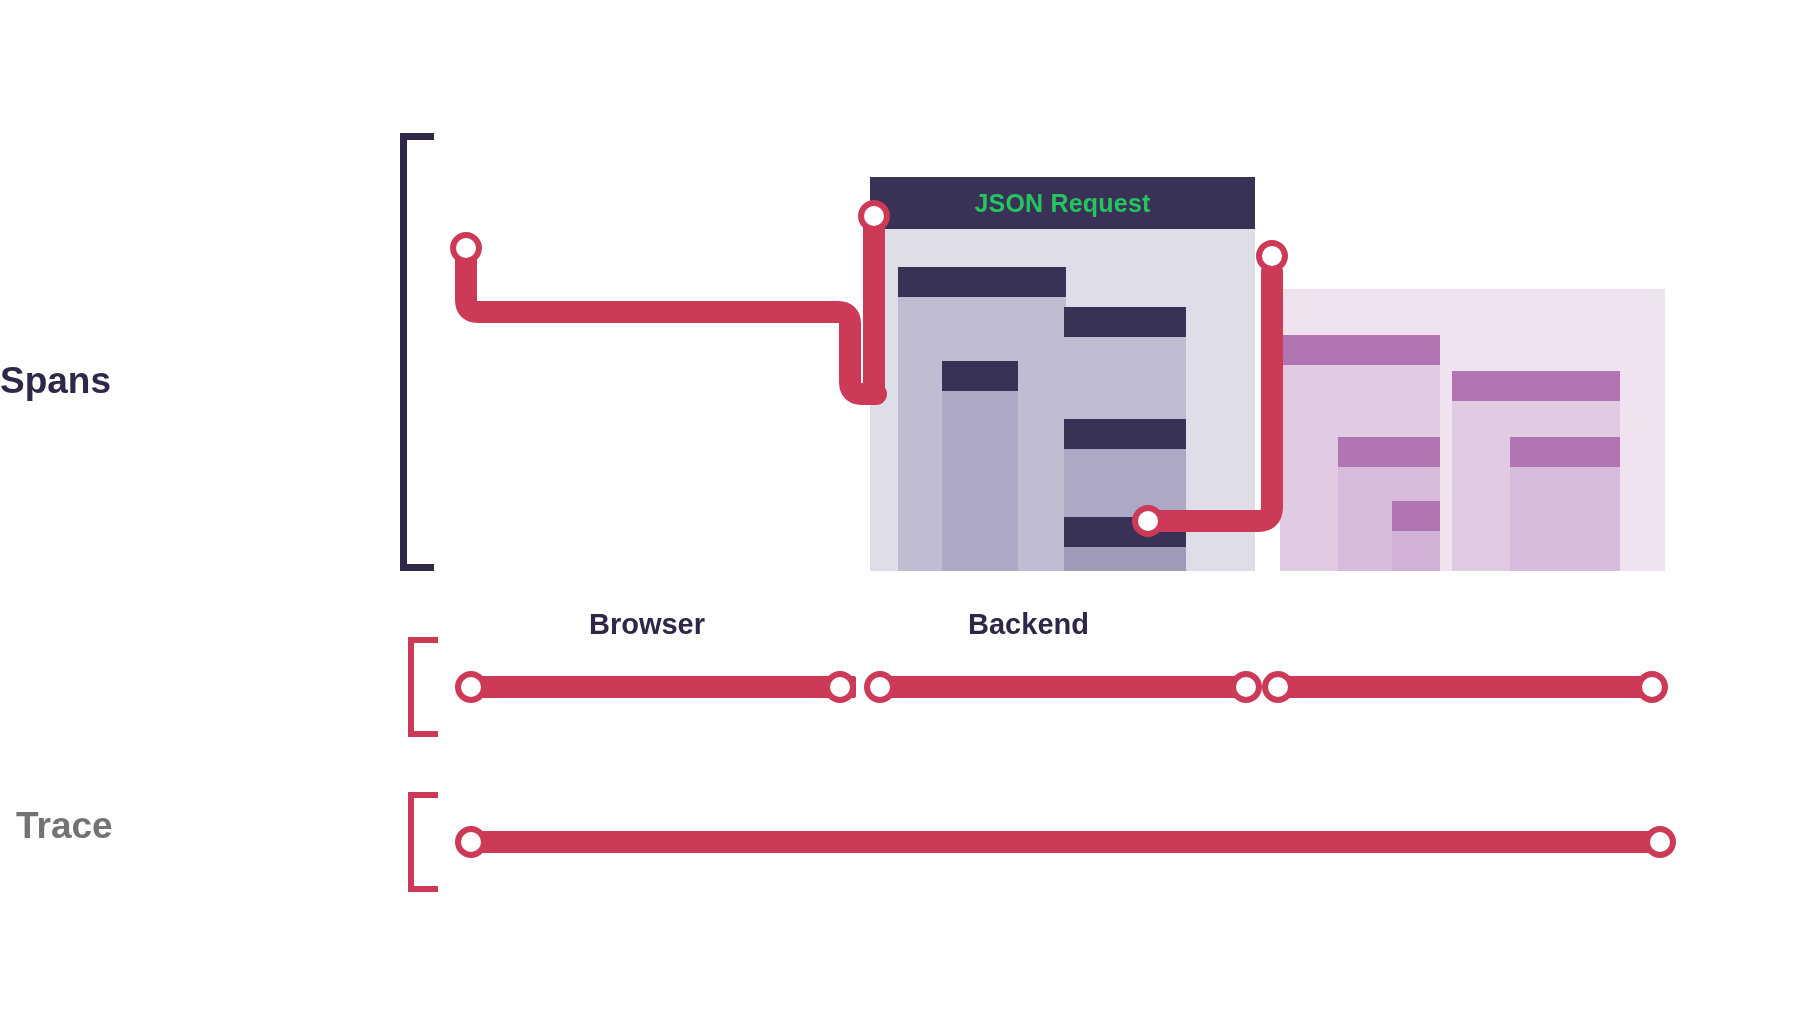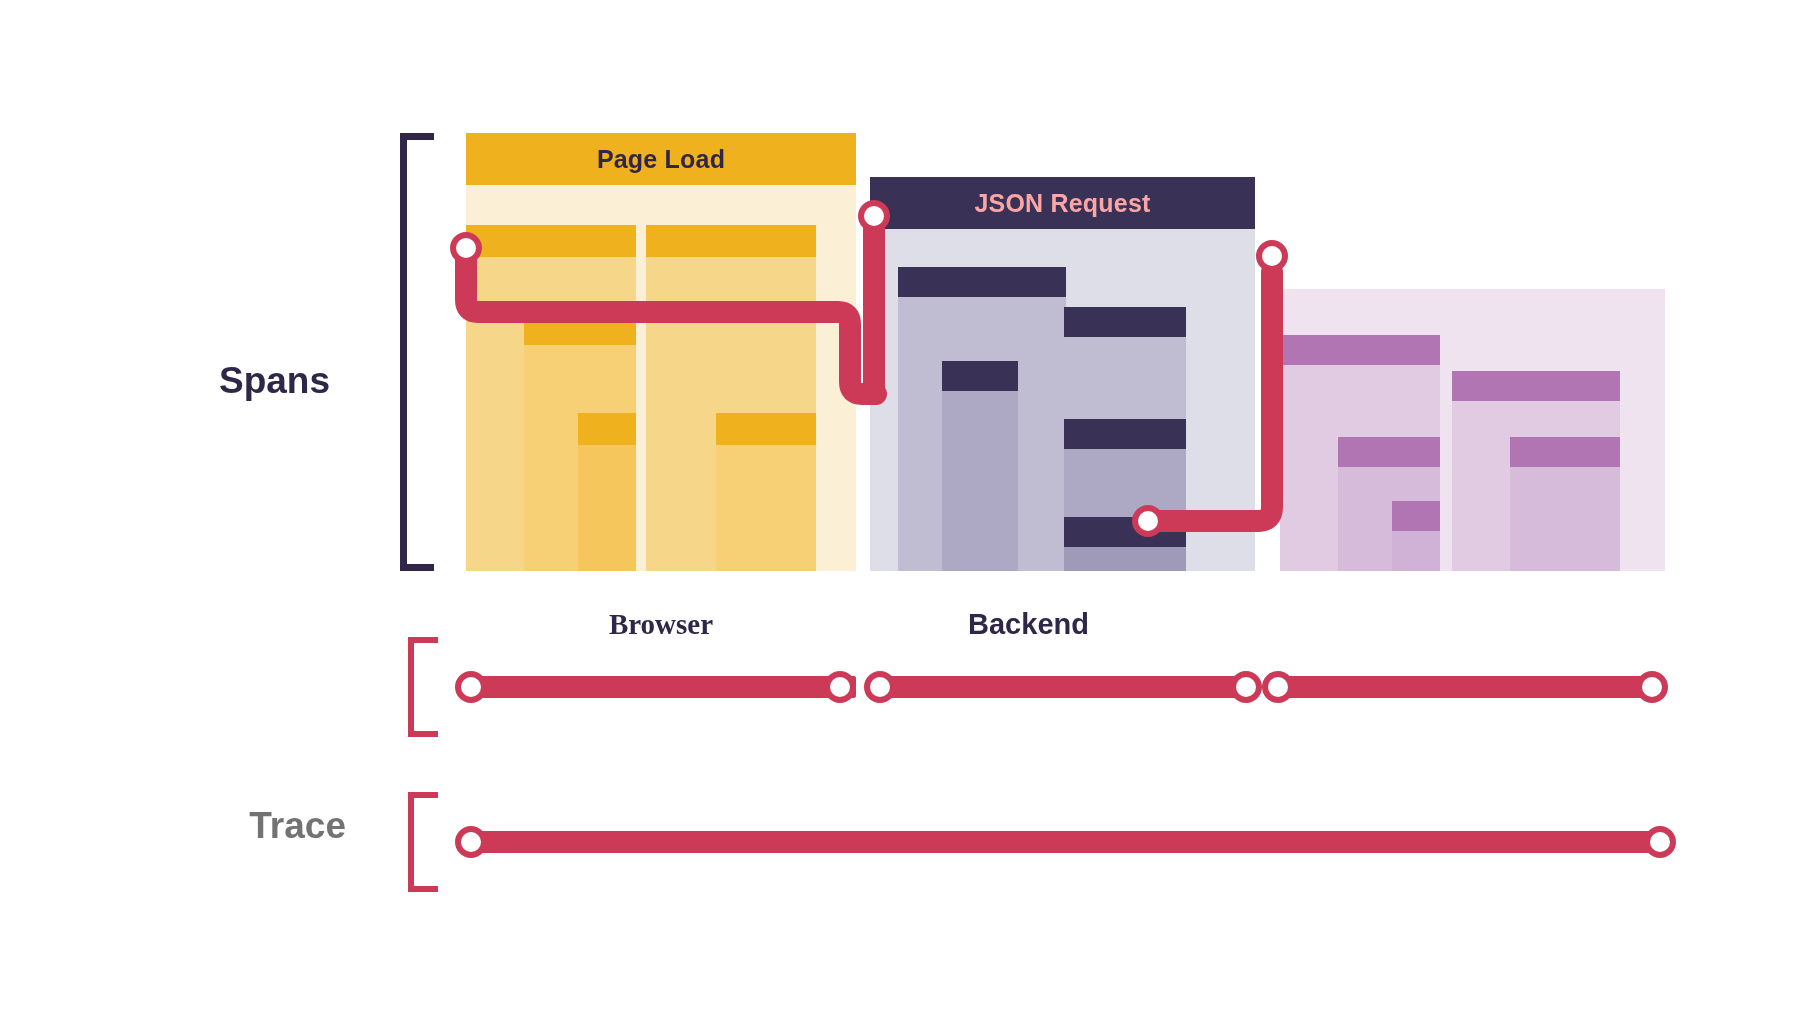--- a/index.html
+++ b/index.html
@@ -10,21 +10,20 @@
     overflow:hidden;
     position:relative;
   }
   .stage{position:absolute;left:0;top:0;width:1800px;height:1031px;}
 
   
   .row-label{
     position:absolute;
     font-weight:bold;
     white-space:nowrap;
-    text-align:right;
   }
   #label-spans{
     left:0;top:360px;width:330px;
     font-size:37px;color:#2F2648;
   }
   #label-transactions{
     left:0;top:650px;width:330px;
     font-size:37px;color:#CC3A57;
   }
   #label-trace{
@@ -65,34 +64,34 @@
   .sbar{position:absolute;box-sizing:border-box;}
   .sbar .cap{position:absolute;left:0;top:0;width:100%;}
 
   
   #panel-browser{left:466px;top:133px;width:390px;height:438px;}
   #panel-browser .panel-header{height:52px;background:#EFB11E;color:#2F2648;font-size:25px;}
   #panel-browser .panel-body{top:52px;height:386px;background:#FBF0D6;}
 
   
   #panel-backend{left:870px;top:177px;width:385px;height:394px;}
-  #panel-backend .panel-header{height:52px;background:#3A3156;color:#fca5a5;font-size:25px;}
+  #panel-backend .panel-header{height:52px;background:#3A3156;color:#22c55e;font-size:25px;}
   #panel-backend .panel-body{top:52px;height:342px;background:#DEDEE8;}
 
   
   #panel-database{left:1280px;top:237px;width:385px;height:334px;}
   #panel-database .panel-header{height:52px;background:#B275B4;color:#ffffff;font-size:25px;}
   #panel-database .panel-body{top:52px;height:282px;background:#F0E3F0;}
 
   
   .col-caption{
     position:absolute;text-align:center;
     font-size:29px;font-weight:bold;color:#2F2648;white-space:nowrap;
   }
-  #caption-browser{left:466px;top:608px;width:390px;font-family:Liberation Serif, serif;}
+  #caption-browser{left:452px;top:608px;width:390px;}
   #caption-backend{left:836px;top:608px;width:385px;}
   #caption-database{left:1280px;top:608px;width:385px;}
 
   
   .rail{position:absolute;background:#CC3A57;height:22px;border-radius:2px;}
   .node{
     position:absolute;width:32px;height:32px;border-radius:50%;
     background:#ffffff;border:6px solid #CC3A57;box-sizing:border-box;
   }
 
@@ -104,42 +103,20 @@
 
 <div class="stage">
 
   <div class="row-label" id="label-spans">Spans</div>
   <div class="row-label" id="label-trace">Trace</div>
 
   <div class="bracket" id="bracket-spans"></div>
   <div class="bracket" id="bracket-transactions"></div>
   <div class="bracket" id="bracket-trace"></div>
 
-  <div class="panel" id="panel-browser">
-    <div class="panel-body">
-      <div class="sbar" style="left:0px;top:40px;width:170px;height:346px;background:#F6D78A;">
-        <div class="cap" style="height:32px;background:#EFB11E;"></div>
-      </div>
-      <div class="sbar" style="left:180px;top:40px;width:170px;height:346px;background:#F6D78A;">
-        <div class="cap" style="height:32px;background:#EFB11E;"></div>
-      </div>
-      <div class="sbar" style="left:58px;top:128px;width:112px;height:258px;background:#F7CF74;">
-        <div class="cap" style="height:32px;background:#EFB11E;"></div>
-      </div>
-      <div class="sbar" style="left:112px;top:228px;width:58px;height:158px;background:#F5C65B;">
-        <div class="cap" style="height:32px;background:#EFB11E;"></div>
-      </div>
-      <div class="sbar" style="left:250px;top:228px;width:100px;height:158px;background:#F7CF74;">
-        <div class="cap" style="height:32px;background:#EFB11E;"></div>
-      </div>
-    </div>
-    <div class="panel-header">
-      <span>Page Load</span>
-    </div>
-  </div>
 
   <div class="panel" id="panel-backend">
     <div class="panel-body">
       <div class="sbar" style="left:28px;top:38px;width:168px;height:304px;background:#C0BDD2;">
         <div class="cap" style="height:30px;background:#3A3156;"></div>
       </div>
       <div class="sbar" style="left:72px;top:132px;width:76px;height:210px;background:#ADA9C4;">
         <div class="cap" style="height:30px;background:#3A3156;"></div>
       </div>
       <div class="sbar" style="left:194px;top:78px;width:122px;height:264px;background:#C0BDD2;">

